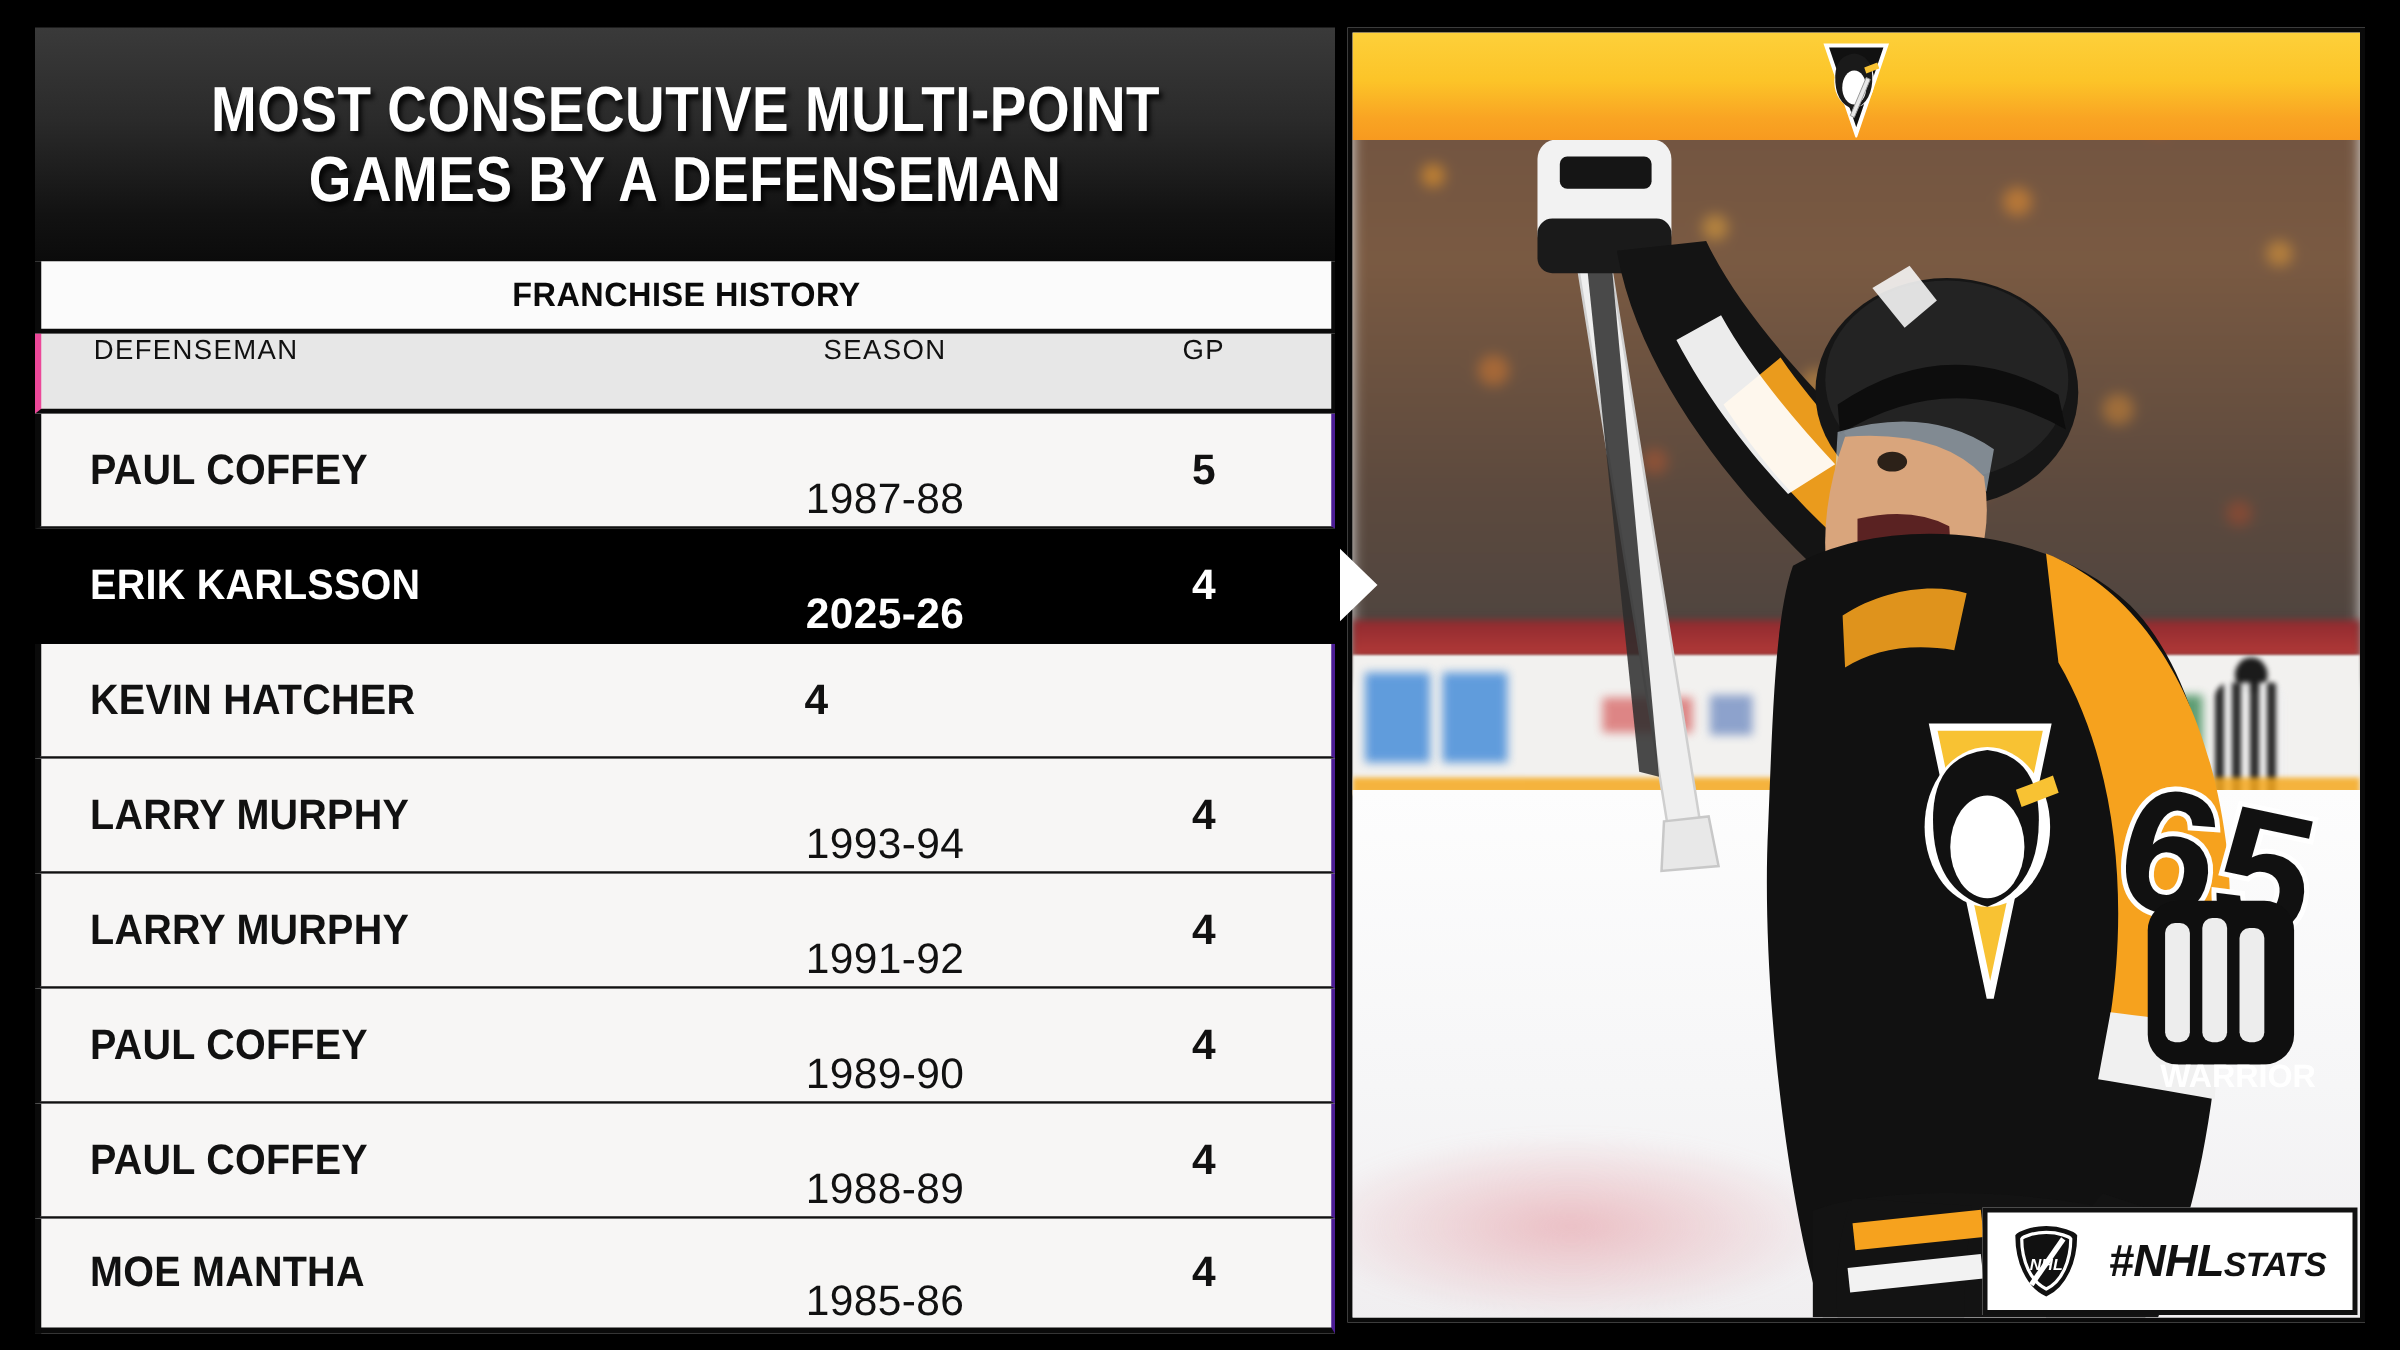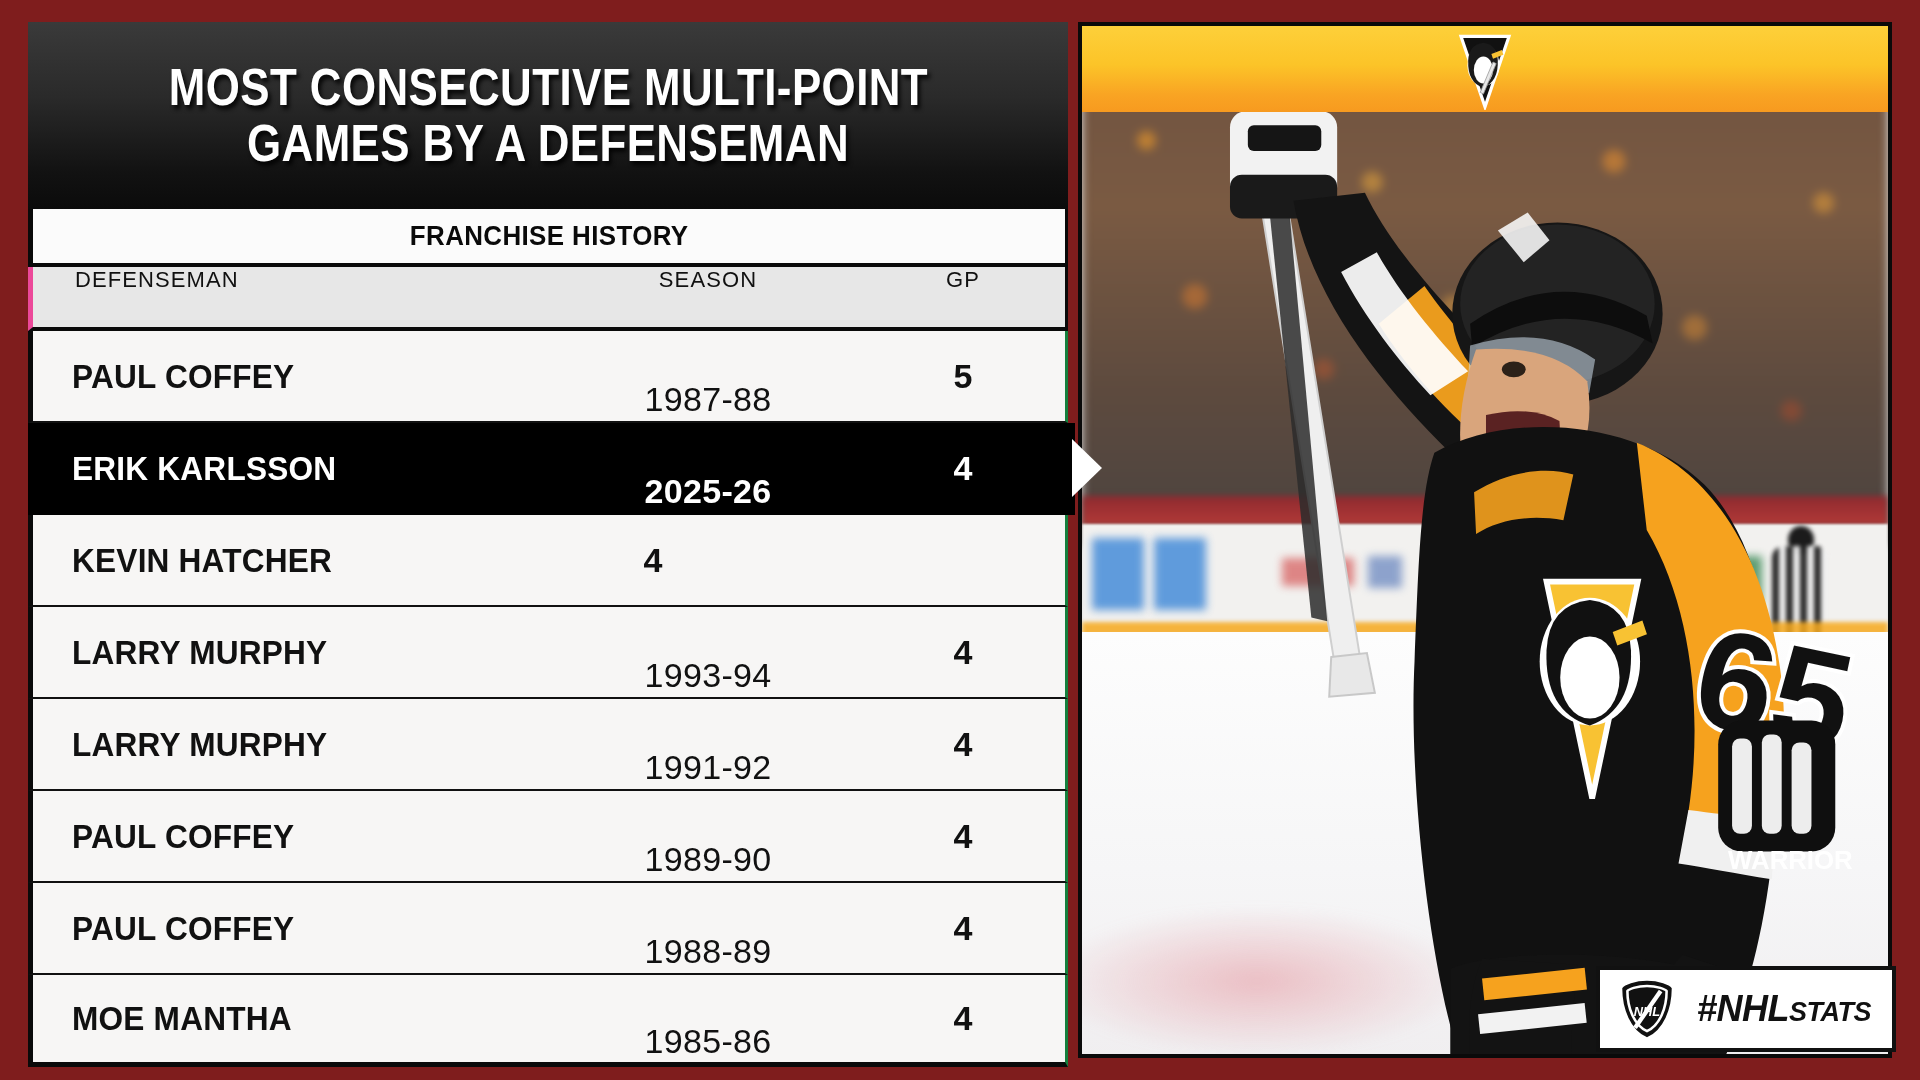--- a/index.html
+++ b/index.html
@@ -9,21 +9,21 @@
     height: 1080px;
     overflow: hidden;
     background: #f4f3f2;
     font-family: "Liberation Sans", sans-serif;
   }
 
   #stage {
     position: relative;
     width: 1920px;
     height: 1080px;
-    background: #7f1d1d;
+    background: #000000;
   }
 
   
   #left-panel {
     position: absolute;
     left: 28px;
     top: 22px;
     width: 1040px;
     height: 1036px;
   }
@@ -102,21 +102,21 @@
   
   #rows {
     position: relative;
     width: 100%;
   }
   .row {
     position: relative;
     height: 92px;
     background: #f7f6f5;
     border-left: 5px solid #0a0a0a;
-    border-right: 3px solid #15803d;
+    border-right: 3px solid #4c1d95;
     border-bottom: 2px solid #111111;
     display: flex;
     align-items: center;
   }
   .row:last-child { border-bottom: 5px solid #0a0a0a; }
 
   .row.highlight {
     background: #000000;
     border-left: 5px solid #000000;
     border-right: 0;
@@ -281,21 +281,21 @@
                 radial-gradient(circle at 75% 50%, #fff 0 14px, transparent 15px),
                 radial-gradient(circle at 95% 50%, #fff 0 14px, transparent 15px);
     filter: blur(2.5px); opacity:.9; }
 
   
   .player { position: absolute; left: 0; top: 0; width: 100%; height: 100%; }
 
   
   #nhl-badge {
     position: absolute;
-    right: 24px;
+    right: 34px;
     bottom: 28px;
     width: 300px;
     height: 86px;
     background: #ffffff;
     border: 4px solid #111111;
     display: flex;
     align-items: center;
     justify-content: center;
     gap: 24px;
     z-index: 20;

